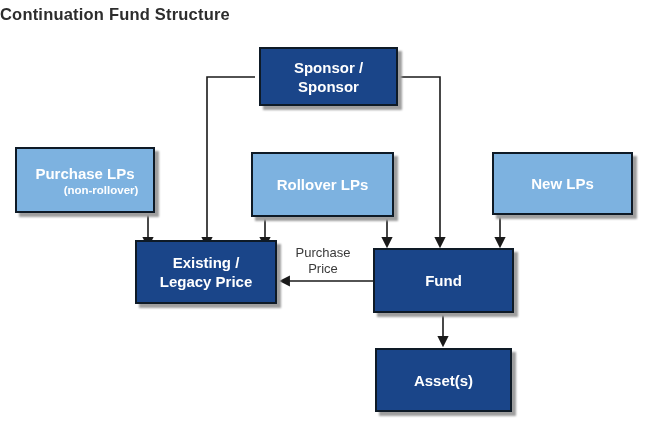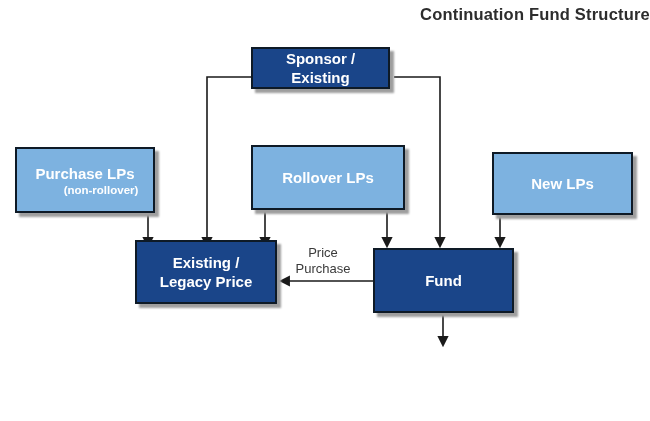--- a/index.html
+++ b/index.html
@@ -18,21 +18,21 @@
   body{font-family:"Liberation Sans","DejaVu Sans",sans-serif;}
   .canvas{
     position:relative;
     width:650px;height:421px;
     background:var(--background);
     overflow:hidden;
   }
   .diagram-title{
     position:absolute;
     left:0;top:5px;width:650px;
-    text-align:right;
+    text-align:left;
     font-size:16.5px;
     font-weight:bold;
     letter-spacing:.2px;
     color:var(--title-text);
   }
   .connector-layer{
     position:absolute;left:0;top:0;width:650px;height:421px;
   }
   .box{
     position:absolute;
@@ -86,35 +86,35 @@
       <path d="M394 77 H440 V246" marker-end="url(#arrow)"></path>
       <path d="M148 213 V246" marker-end="url(#arrow)"></path>
       <path d="M265 210 V246" marker-end="url(#arrow)"></path>
       <path d="M387 210 V246" marker-end="url(#arrow)"></path>
       <path d="M500 211 V246" marker-end="url(#arrow)"></path>
       <path d="M373 281 H281" marker-end="url(#arrow)"></path>
       <path d="M443 313 V345" marker-end="url(#arrow)"></path>
     </g>
   </svg>
 
-  <div class="box dark" style="left:251px;top:47px;width:139px;height:42px">
+  <div class="box dark" style="left:259px;top:47px;width:139px;height:59px">
     <div class="box-label">
       <span>Sponsor /</span>
-      <span>Existing</span>
+      <span>Sponsor</span>
     </div>
   </div>
 
   <div class="box light" style="left:15px;top:147px;width:140px;height:66px">
     <div class="box-label">
       <span>Purchase LPs</span>
       <span class="sub">(non-rollover)</span>
     </div>
   </div>
 
-  <div class="box light" style="left:251px;top:145px;width:154px;height:65px">
+  <div class="box light" style="left:251px;top:152px;width:143px;height:65px">
     <div class="box-label">
       <span>Rollover LPs</span>
     </div>
   </div>
 
   <div class="box light" style="left:492px;top:152px;width:141px;height:63px">
     <div class="box-label">
       <span>New LPs</span>
     </div>
   </div>
@@ -125,19 +125,24 @@
       <span>Legacy Price</span>
     </div>
   </div>
 
   <div class="box dark" style="left:373px;top:248px;width:141px;height:65px">
     <div class="box-label">
       <span>Fund</span>
     </div>
   </div>
 
+  <div class="box dark" style="left:375px;top:348px;width:137px;height:64px">
+    <div class="box-label">
+      <span>Asset(s)</span>
+    </div>
+  </div>
 
   <div class="edge-label">
+    <span>Purchase</span>
     <span>Price</span>
-    <span>Purchase</span>
   </div>
 
 </div>
 
 </body></html>

